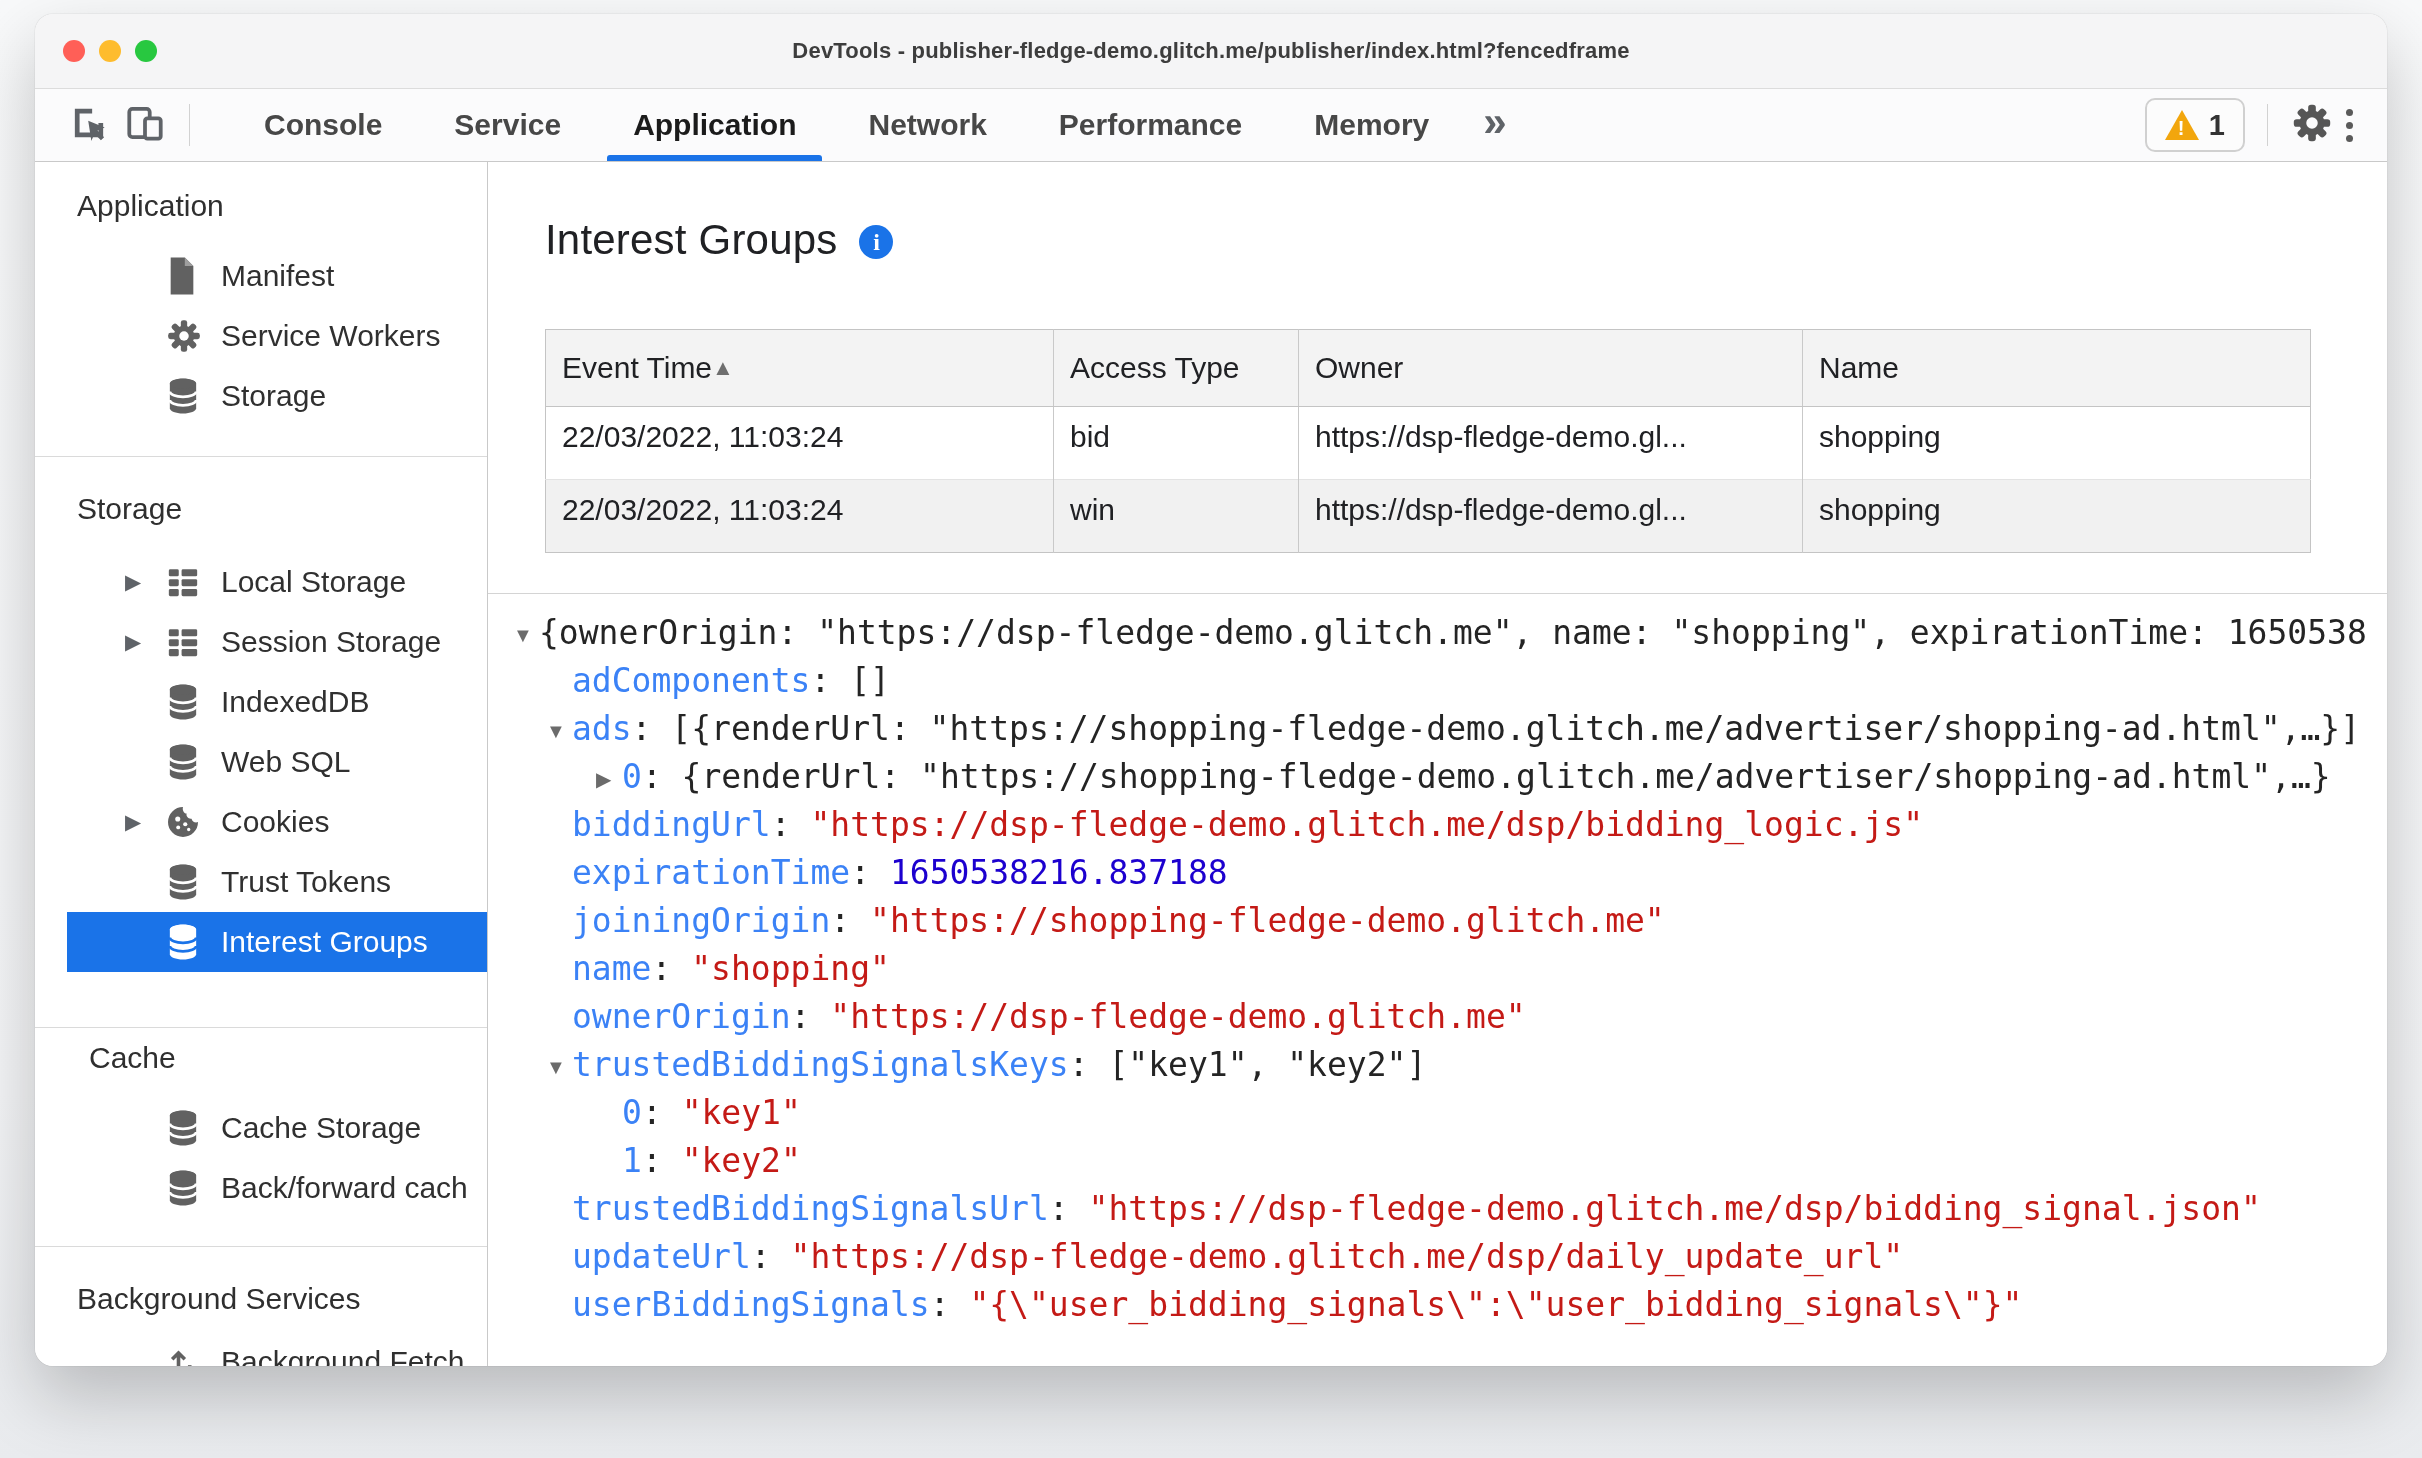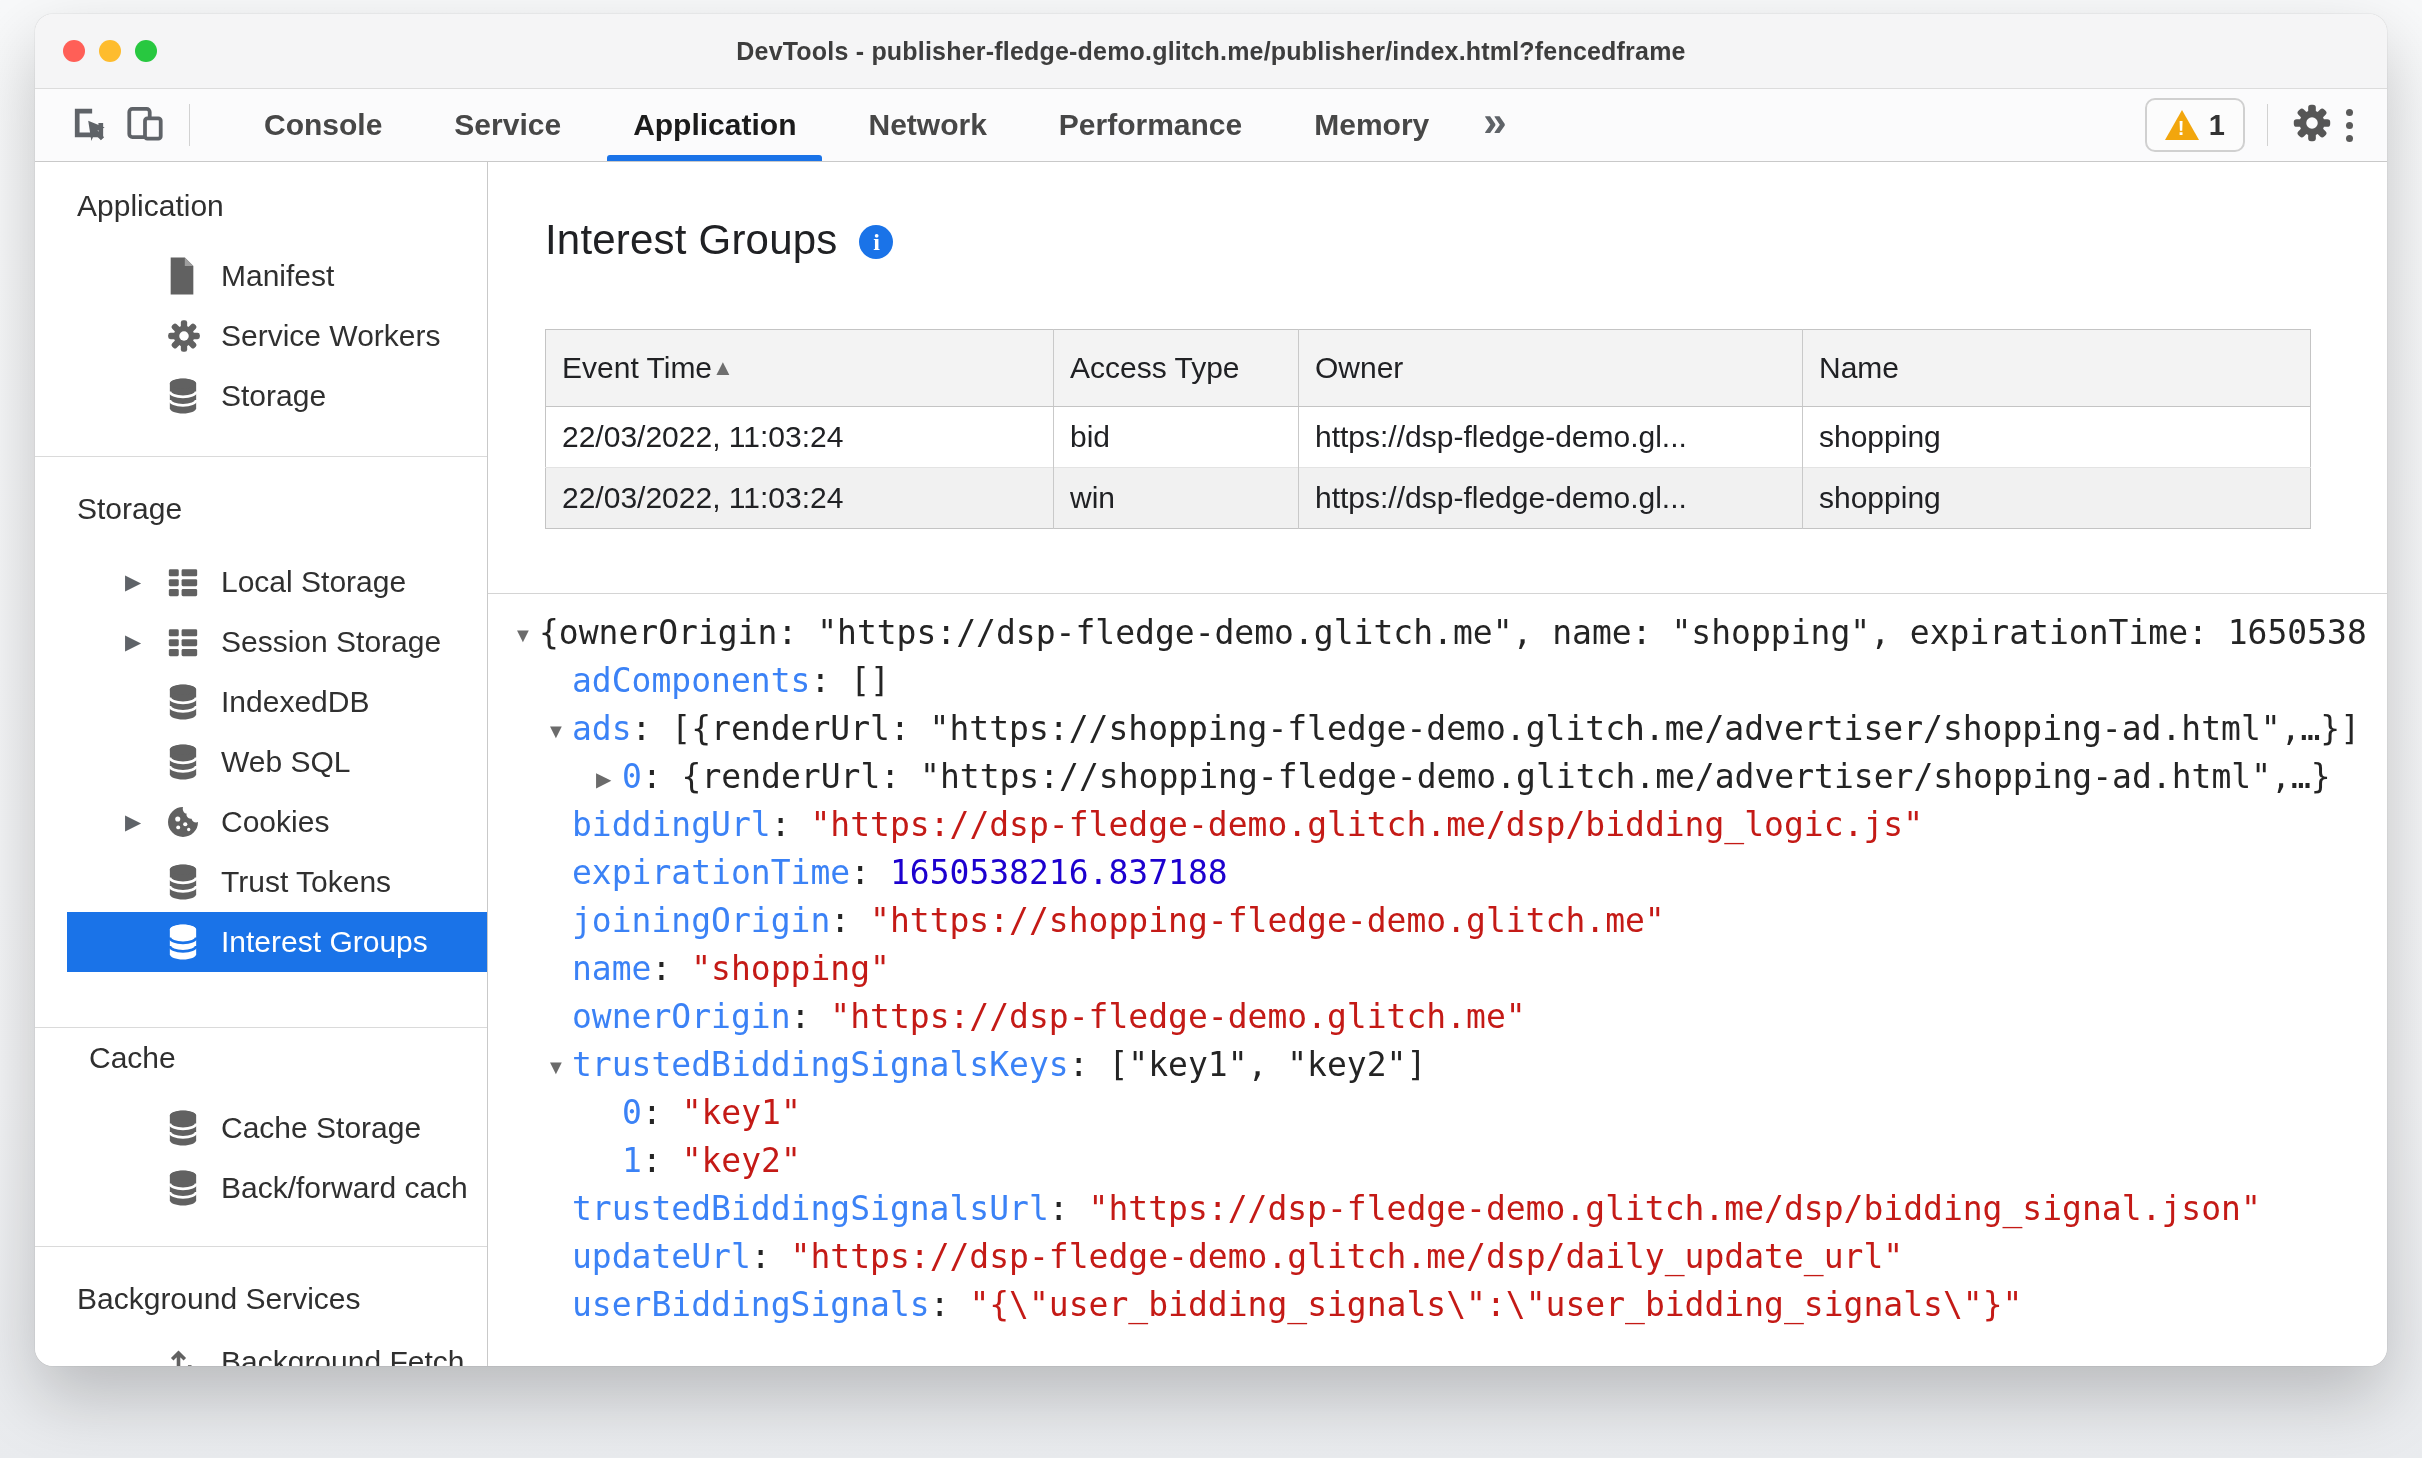--- a/index.html
+++ b/index.html
@@ -13,21 +13,21 @@
           background:#fff;border-radius:18px;overflow:hidden;
           box-shadow:0 30px 70px rgba(0,0,0,.22),0 0 1px rgba(0,0,0,.35);
           display:flex;flex-direction:column;}
   .titlebar{height:74px;flex:0 0 74px;background:#f5f5f6;border-bottom:1px solid #dcdcdc;
             position:relative;display:flex;align-items:center;justify-content:center;}
   .lights{position:absolute;left:28px;top:26px;display:flex;gap:14px;}
   .light{width:22px;height:22px;border-radius:50%;}
   .light.red{background:#ff5f57;}
   .light.yellow{background:#febc2e;}
   .light.green{background:#28c840;}
-  .win-title{font-size:25px;font-weight:700;color:#3d3d3d;letter-spacing:.2px;}
+  .win-title{font-size:22px;font-weight:700;color:#3d3d3d;letter-spacing:.2px;}
 
   
   .tabbar{height:72px;flex:0 0 72px;background:#fbfbfc;border-bottom:1px solid #c9c9c9;
           display:flex;align-items:center;position:relative;font-weight:bold;}
   .tool-btn{width:56px;height:56px;display:flex;align-items:center;justify-content:center;}
   .tool-btn:first-child{margin-left:26px;}
   .vsep{width:1px;height:42px;background:#d2d2d2;margin:0 16px;}
   .tabs{display:flex;height:100%;margin-left:22px;}
   .tab{position:relative;height:100%;display:flex;align-items:center;padding:0 36px;
        font-size:30px;color:#474747;cursor:default;white-space:nowrap;}
@@ -81,21 +81,21 @@
   .main-title h1{margin:0;font-size:42px;font-weight:400;color:#202124;letter-spacing:.2px;}
   .info-dot{width:34px;height:34px;border-radius:50%;background:#1a73e8;color:#fff;
       display:flex;align-items:center;justify-content:center;font-size:24px;font-weight:700;
       font-family:"Liberation Serif",serif;margin-top:4px;}
 
   .grid-table{position:absolute;left:57px;top:167px;width:1765px;border-collapse:collapse;
       font-size:30px;color:#202124;table-layout:fixed;border:1px solid #c4c4c4;}
   .grid-table th{height:76px;background:#f3f3f3;font-weight:400;text-align:left;
       padding:0 0 0 16px;border-right:1px solid #c9c9c9;border-bottom:1px solid #c4c4c4;}
   .grid-table th:last-child,.grid-table td:last-child{border-right:none;}
-  .grid-table td{height:60px;padding:0 0 0 16px;border-right:1px solid #c9c9c9;
+  .grid-table td{height:60px;padding:0 0 12px 16px;border-right:1px solid #c9c9c9;
       white-space:nowrap;overflow:hidden;}
   .grid-table tr.stripe td{background:#f1f1f1;}
   .grid-table tr.rowline td{border-top:1px solid #e3e3e3;}
   .th-inner{display:flex;align-items:center;padding-right:40px;}
   .sort-arrow{font-size:22px;color:#6e6e6e;}
 
   .split{position:absolute;left:0;right:0;top:431px;border-top:1px solid #d4d4d4;}
   .tree{position:absolute;left:0;right:0;top:432px;bottom:0;overflow:hidden;
       font-family:"DejaVu Sans Mono",monospace;font-size:33px;padding-top:15px;}
   .tree-row{height:48px;line-height:48px;white-space:pre;overflow:hidden;color:#242424;}

